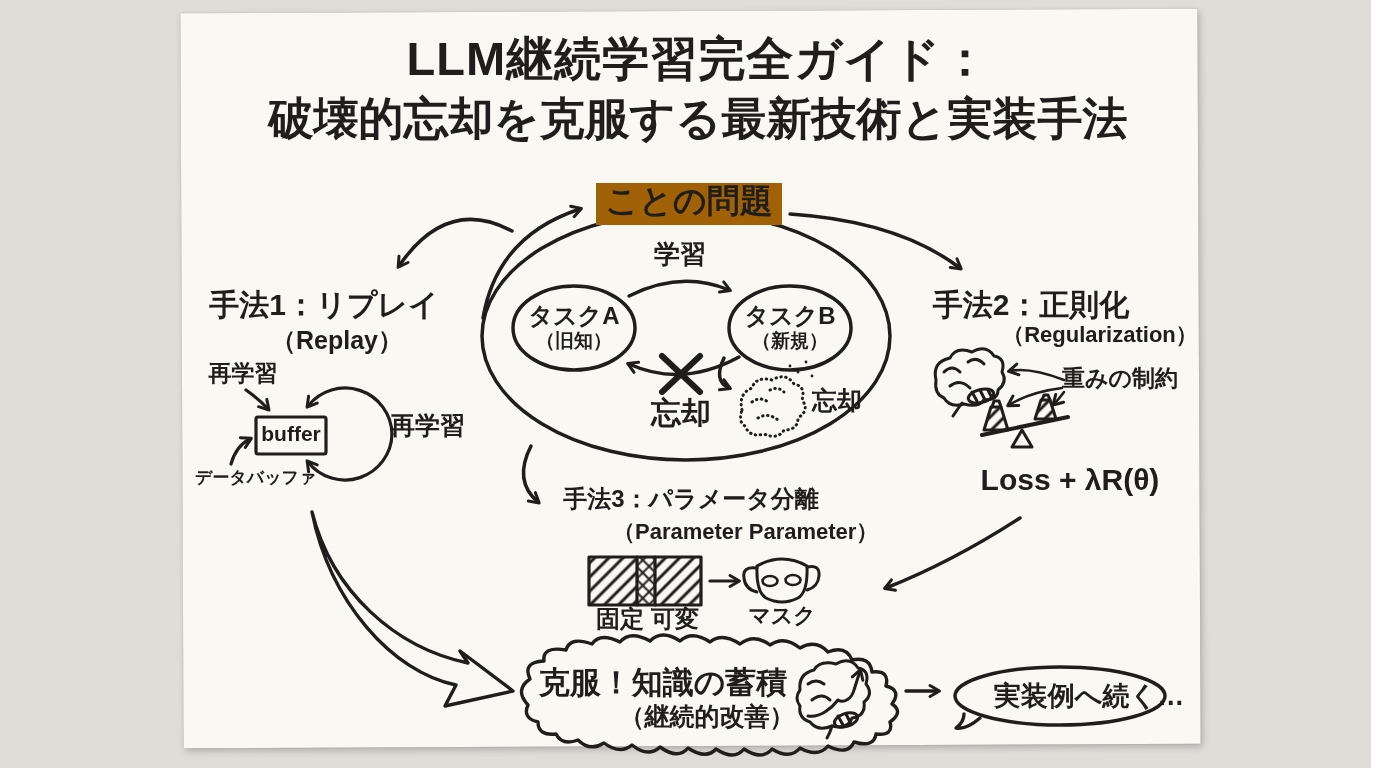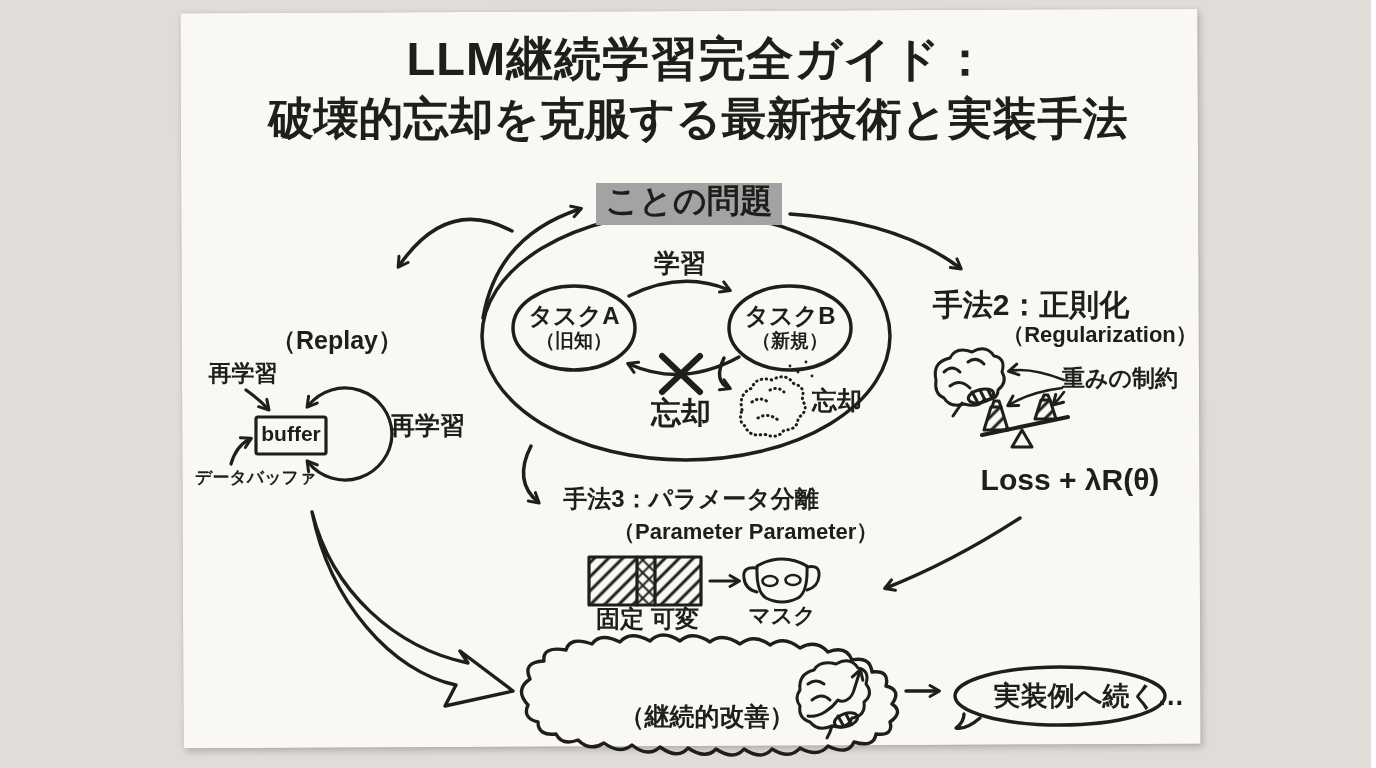--- a/index.html
+++ b/index.html
@@ -5,22 +5,22 @@
   html,body{margin:0;padding:0;}
   #stage{position:relative;width:1371px;height:768px;background:#e0ddd9;overflow:hidden;
          font-family:"Liberation Sans","DejaVu Sans",sans-serif;}
   #paper{position:absolute;left:182px;top:11px;width:1017px;height:735px;background:#f9f8f3;
          transform:rotate(-0.25deg);box-shadow:2px 3px 7px rgba(0,0,0,0.22),0 0 1px rgba(0,0,0,0.25);}
   #ink{position:absolute;left:0;top:0;width:1376px;height:768px;}
   .lb{position:absolute;color:#1f1e1c;font-weight:bold;text-align:center;line-height:1.12;white-space:nowrap;}
   .lb .sub{display:block;}
   #t1{left:338px;top:33px;width:720px;font-size:47px;letter-spacing:1px;}
   #t2{left:228px;top:94px;width:940px;font-size:45px;}
-  #prob{left:596px;top:183px;width:186px;height:42px;font-size:33px;background:#a3a3a3;}
-  #gaku{left:648px;top:249px;width:64px;font-size:26px;}
+  #prob{left:596px;top:183px;width:186px;height:42px;font-size:33px;background:#a16207;}
+  #gaku{left:648px;top:240px;width:64px;font-size:26px;}
   #ta{left:514px;top:303px;width:120px;font-size:24px;}
   #tb{left:730px;top:303px;width:120px;font-size:24px;}
   .tnote{font-size:19px;font-weight:bold;}
   #bo{left:631px;top:396px;width:100px;font-size:30px;}
   #bos{left:598px;top:430px;width:166px;font-size:25px;}
   #bbf{left:807px;top:386px;width:60px;font-size:25px;}
   #m1t{left:184px;top:288px;width:280px;font-size:30px;}
   #m1s{left:217px;top:326px;width:240px;font-size:25px;}
   #rl1{left:204px;top:361px;width:78px;font-size:23px;}
   #buf{left:256px;top:422px;width:70px;font-size:21px;}
@@ -185,32 +185,34 @@
     <span class="sub tnote">（旧知）</span>
   </div>
   <div class="lb" id="tb">
     <span>タスクB</span>
     <span class="sub tnote">（新規）</span>
   </div>
 
   <div class="lb" id="bo">忘却</div>
   <div class="lb" id="bbf">忘却</div>
 
+  <div class="lb" id="m1t">手法1：リプレイ</div>
   <div class="lb" id="m1s">（Replay）</div>
   <div class="lb" id="rl1">再学習</div>
   <div class="lb" id="buf">buffer</div>
   <div class="lb" id="rl2">再学習</div>
   <div class="lb" id="dbf">データバッファ</div>
 
   <div class="lb" id="m2t">手法2：正則化</div>
   <div class="lb" id="m2s">（Regularization）</div>
   <div class="lb" id="wc">重みの制約</div>
   <div class="lb" id="fm">Loss + λR(θ)</div>
 
   <div class="lb" id="m3t">手法3：パラメータ分離</div>
   <div class="lb" id="m3s">（Parameter Parameter）</div>
   <div class="lb" id="fx">固定</div>
   <div class="lb" id="vr">可変</div>
   <div class="lb" id="mk">マスク</div>
 
+  <div class="lb" id="cm">克服！知識の蓄積</div>
   <div class="lb" id="cs">（継続的改善）</div>
   <div class="lb" id="nb">実装例へ続く…</div>
 </div>
 
 </body></html>

